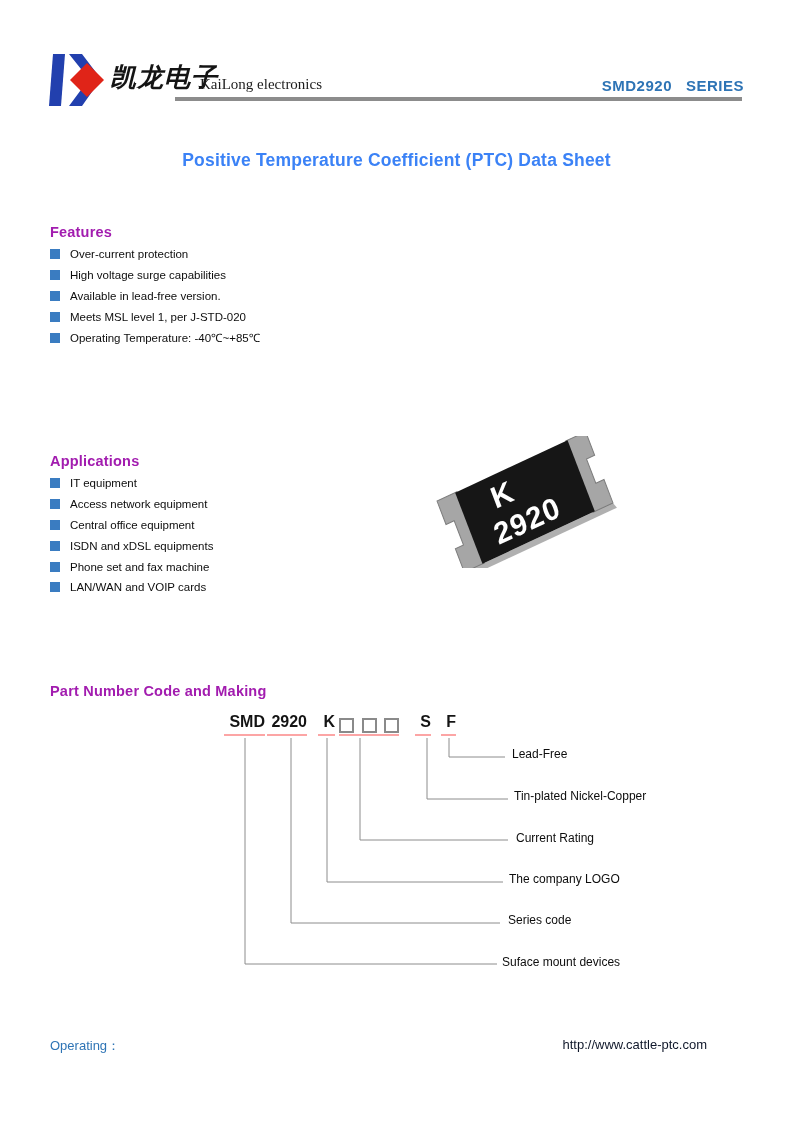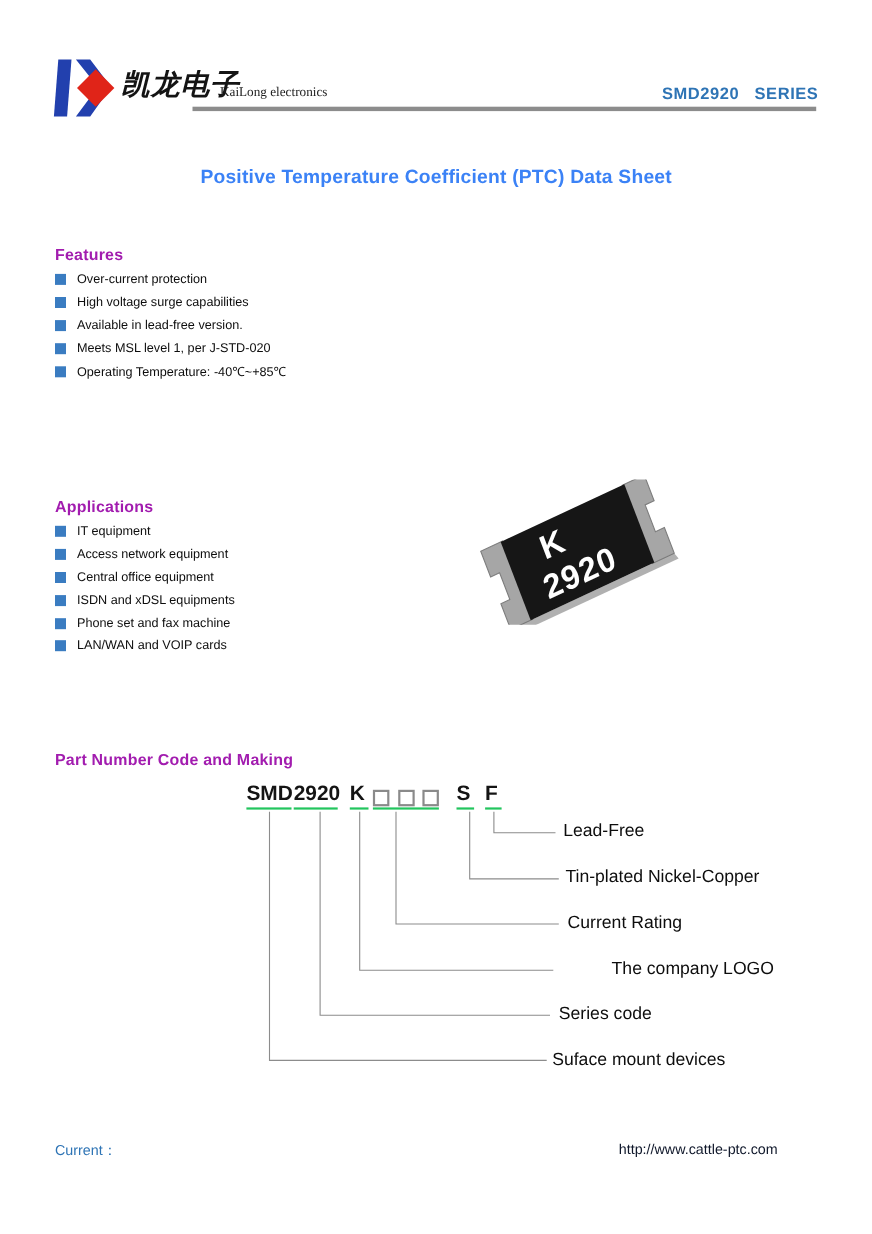--- a/index.html
+++ b/index.html
@@ -13,21 +13,21 @@
   
   .logo-svg { position:absolute; left:48px; top:52px; width:60px; height:56px; }
   .logo-cn {
     position:absolute; left:110px; top:56px; width:90px; height:42px;
     font-family:"DejaVu Serif", serif; font-weight:bold; font-style:italic;
     font-size:26px; letter-spacing:1px; color:#141414; line-height:42px;
     white-space:nowrap;
   }
   .logo-en {
     position:absolute; left:200px; top:76px;
-    font-family:"Liberation Serif", serif; font-size:12px; color:#1c1c1c;
+    font-family:"Liberation Serif", serif; font-size:15px; color:#1c1c1c;
     white-space:nowrap;
   }
   .series {
     position:absolute; right:49px; top:77px; font-size:15px; font-weight:bold;
     color:#2E74B5; white-space:pre; letter-spacing:0.5px;
   }
   .header-rule {
     position:absolute; left:175px; top:97px; width:567px; height:4px;
     background:#8c8c8c;
   }
@@ -57,41 +57,41 @@
   .bullet-sq {
     display:inline-block; width:10px; height:10px; background:#3A7CC1;
     margin-right:10px; flex:0 0 auto;
   }
 
   
   .chip-svg { position:absolute; left:423px; top:436px; width:204px; height:132px; }
 
   
   .pn-seg {
-    position:absolute; top:711px; height:25px; text-align:left;
-    font-size:19px; font-weight:600; color:#141414;
-    border-bottom:2px solid #22c55e; line-height:22px;
+    position:absolute; top:711px; height:25px; text-align:right;
+    font-size:16px; font-weight:600; color:#141414;
+    border-bottom:2px solid #fca5a5; line-height:22px;
   }
   .seg-smd  { left:224px; width:41px; }
   .seg-2920 { left:267px; width:40px; }
   .seg-k    { left:318px; width:17px; }
   .seg-box  { left:339px; width:60px; display:flex; align-items:flex-end; justify-content:space-between; padding-bottom:1px; }
   .seg-s    { left:415px; width:16px; }
   .seg-f    { left:441px; width:15px; }
   .pbox { display:inline-block; width:15px; height:15px; border:2px solid #8a8a8a; background:#fff; }
 
   .pn-lines { position:absolute; left:0; top:0; width:793px; height:1000px; }
 
   .pn-label {
-    position:absolute; font-size:16px; color:#0d0d0d; white-space:nowrap;
+    position:absolute; font-size:12px; color:#0d0d0d; white-space:nowrap;
   }
   .lbl-0 { left:512px; top:747px; }
   .lbl-1 { left:514px; top:789px; }
   .lbl-2 { left:516px; top:831px; }
-  .lbl-3 { left:509px; top:872px;margin-left:47px; }
+  .lbl-3 { left:509px; top:872px; }
   .lbl-4 { left:508px; top:913px; }
   .lbl-5 { left:502px; top:955px; }
 
   
   .footer-rev {
     position:absolute; left:50px; top:1037px; font-size:13px; color:#2E74B5;
   }
   .footer-url {
     position:absolute; right:86px; top:1037px; font-size:13px; color:#0f172a;
     text-decoration:none;
@@ -205,16 +205,16 @@
     </g>
   </svg>
 
   <div class="pn-label lbl-0">Lead-Free</div>
   <div class="pn-label lbl-1">Tin-plated Nickel-Copper</div>
   <div class="pn-label lbl-2">Current Rating</div>
   <div class="pn-label lbl-3">The company LOGO</div>
   <div class="pn-label lbl-4">Series code</div>
   <div class="pn-label lbl-5">Suface mount devices</div>
 
-  <div class="footer-rev">Current：</div>
+  <div class="footer-rev">Operating：</div>
   <a class="footer-url" href="#">http://www.cattle-ptc.com</a>
 
 </div>
 
 </body></html>

